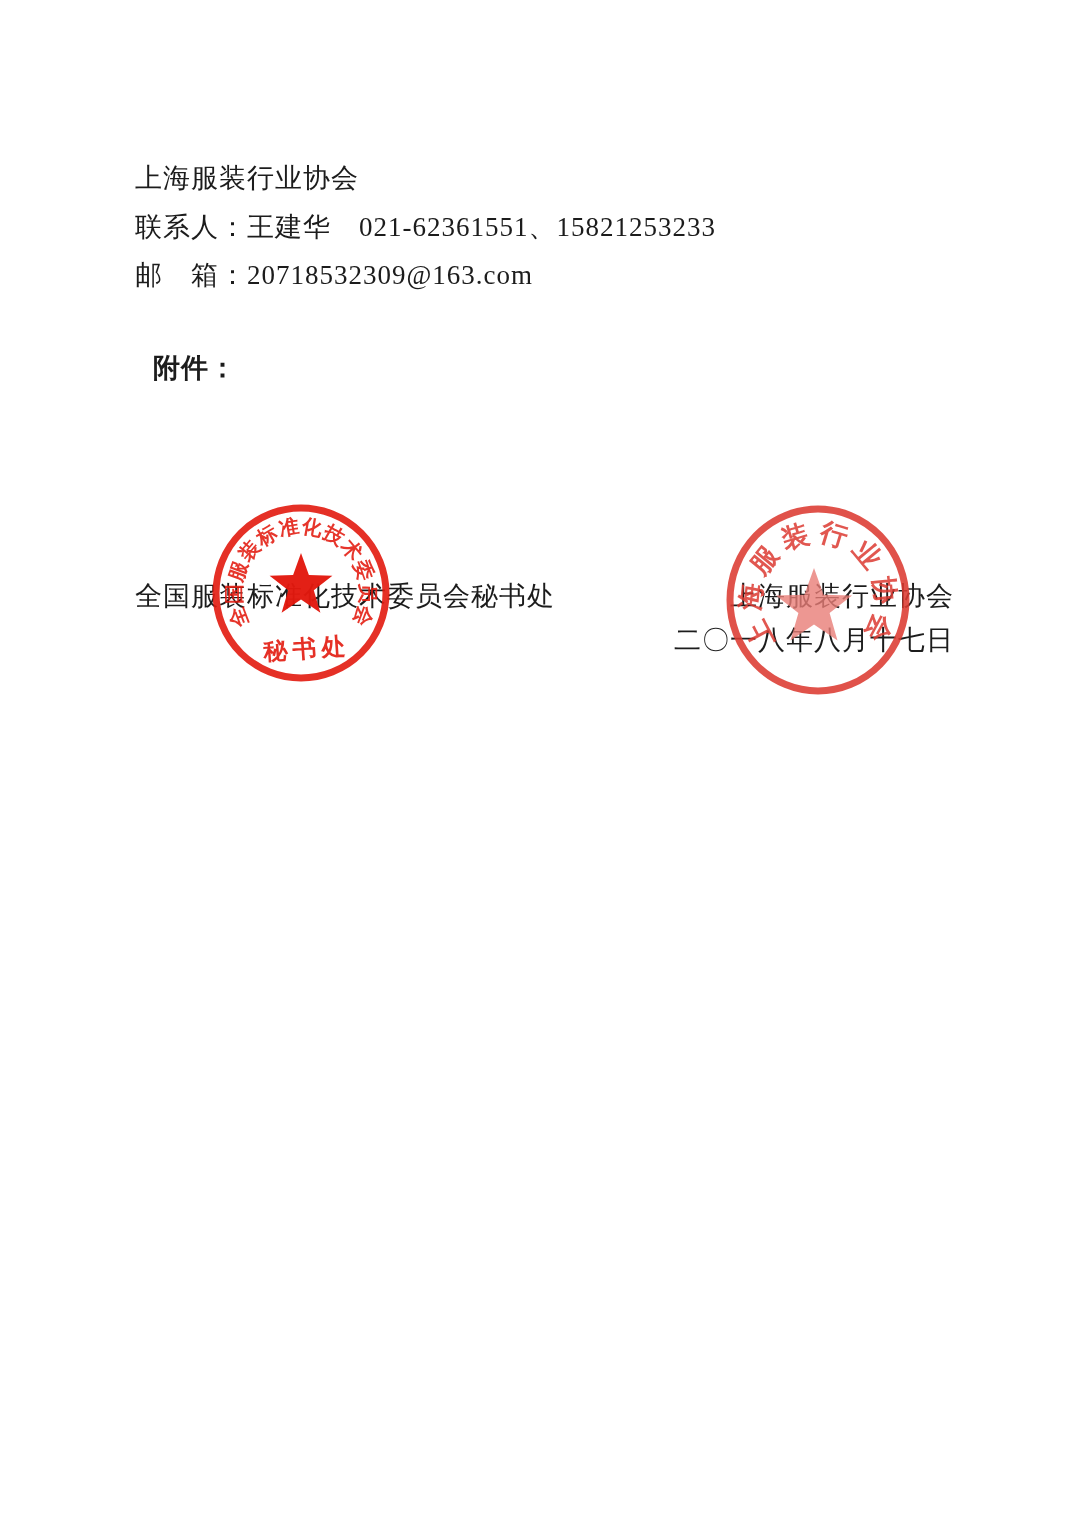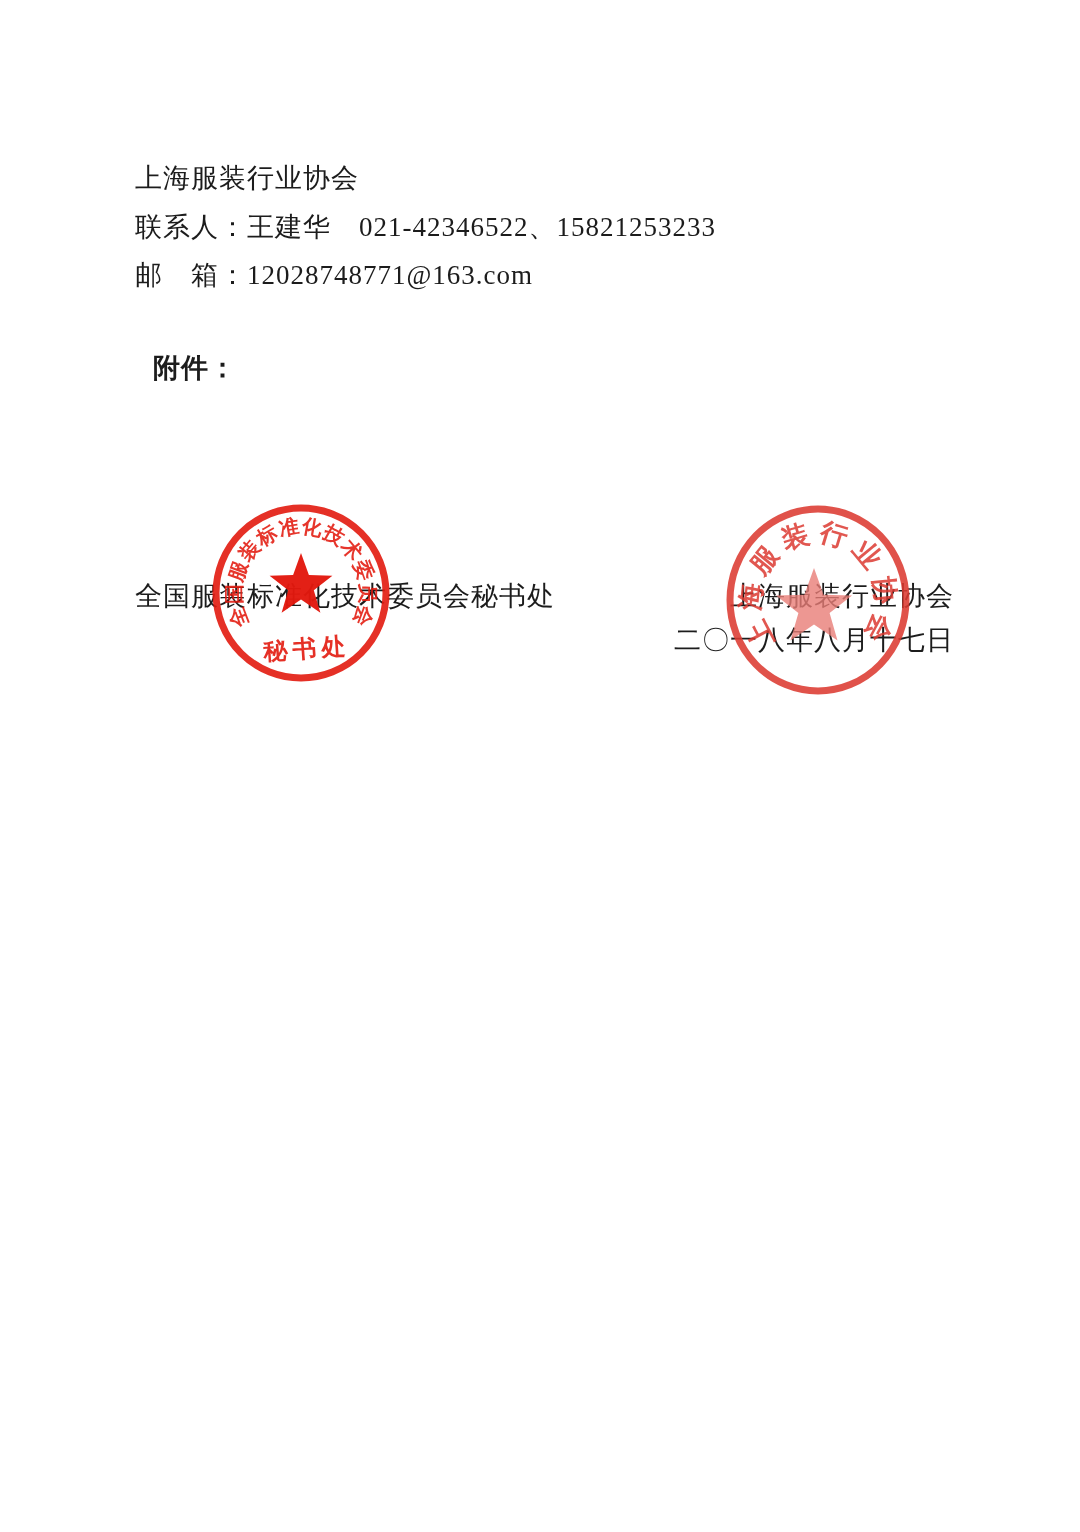--- a/index.html
+++ b/index.html
@@ -39,23 +39,23 @@
   .seal-l .bottom-text{font-size:24px;letter-spacing:5px;}
   .seal-r .ring-text{font-size:27px;letter-spacing:7px;}
 </style>
 </head>
 <body>
 
 <div class="page">
 
   <div class="txt" style="left:135px;top:162px;">上海服装行业协会</div>
 
-  <div class="txt" style="left:135px;top:211px;">联系人：王建华　021-42346522、15821253233</div>
+  <div class="txt" style="left:135px;top:211px;">联系人：王建华　021-62361551、15821253233</div>
 
-  <div class="txt" style="left:135px;top:259px;">邮　箱：12028748771@163.com</div>
+  <div class="txt" style="left:135px;top:259px;">邮　箱：20718532309@163.com</div>
 
   <div class="txt bold" style="left:153px;top:352px;">附件：</div>
 
 
   <div class="txt" style="left:135px;top:580px;">全国服装标准化技术委员会秘书处</div>
 
   <div class="txt" style="left:730px;top:580px;">上海服装行业协会</div>
 
   <div class="txt" style="left:674px;top:626px;font-family:Liberation Mono, monospace;">二〇一八年八月十七日</div>
 

